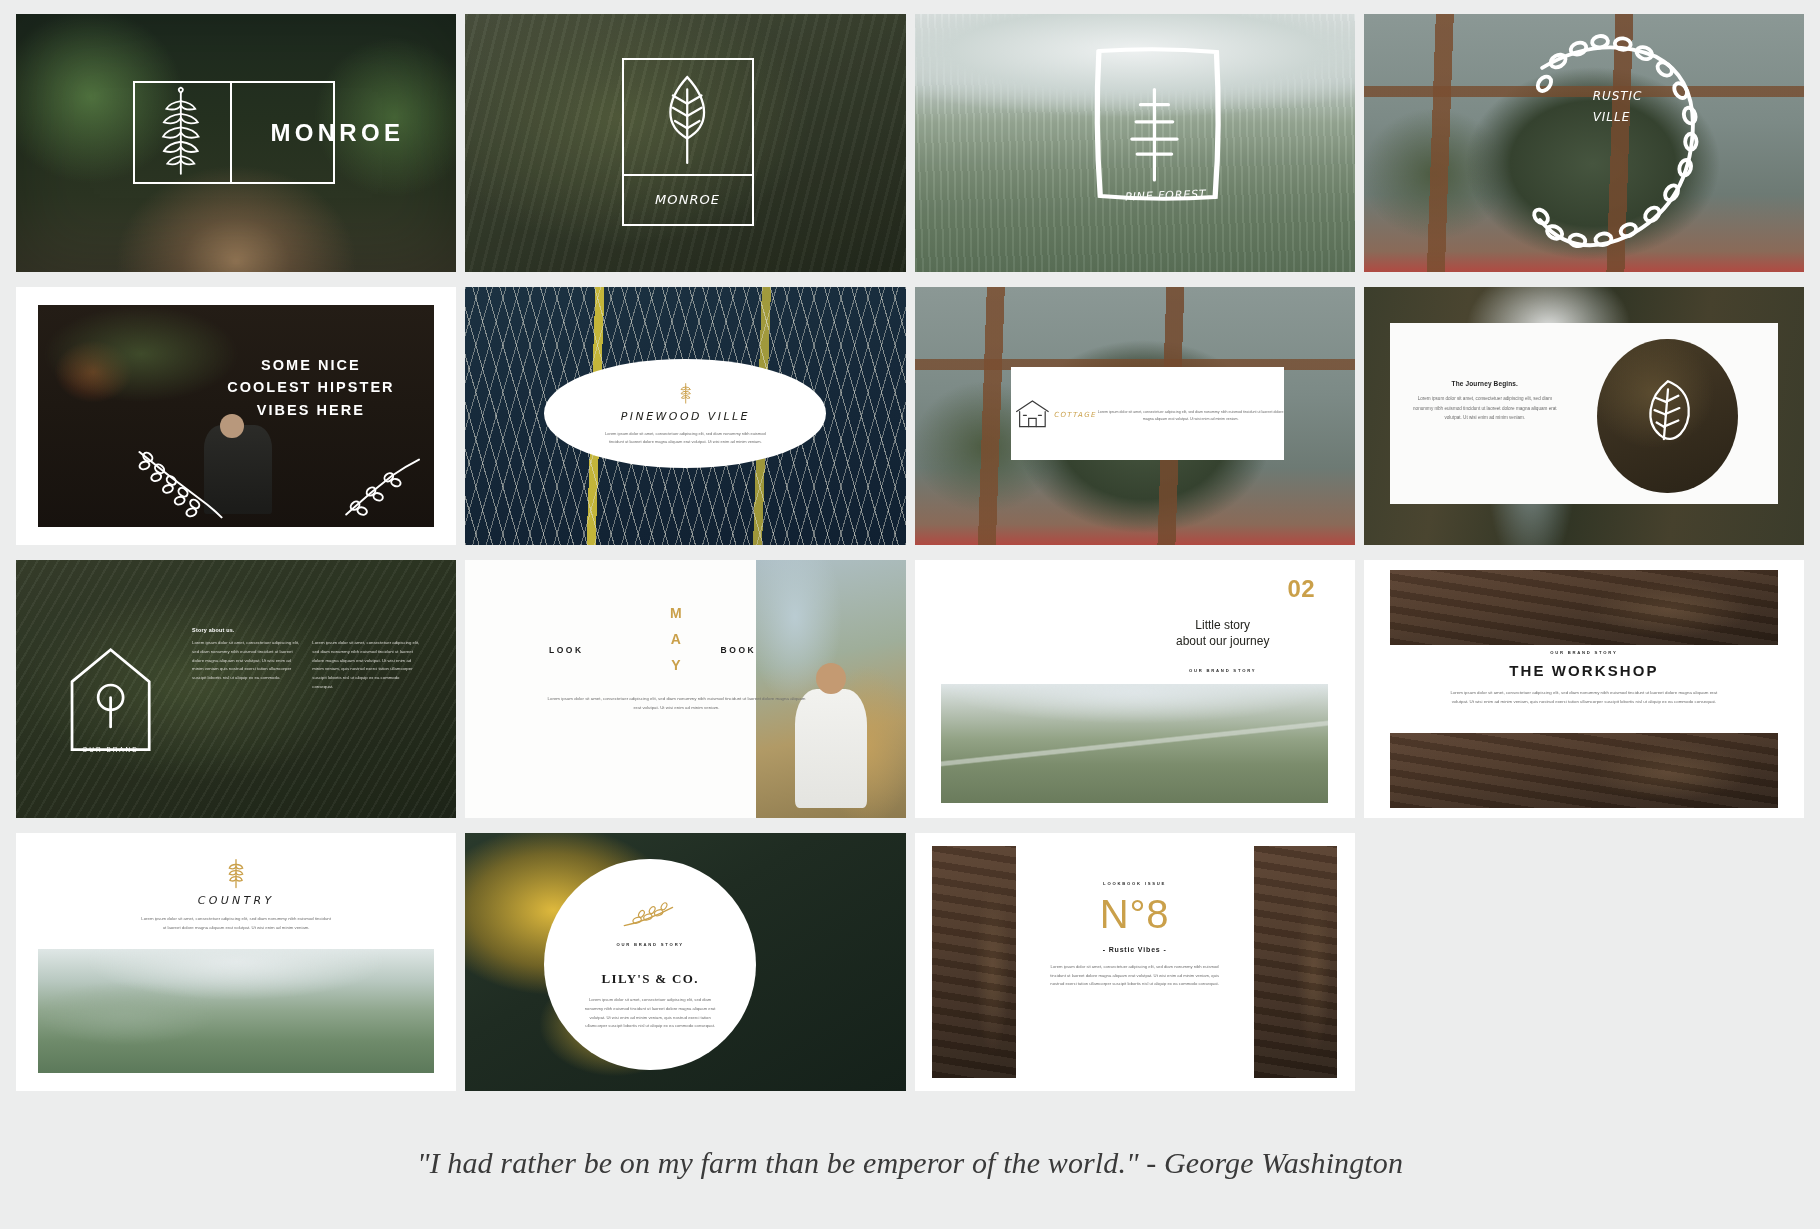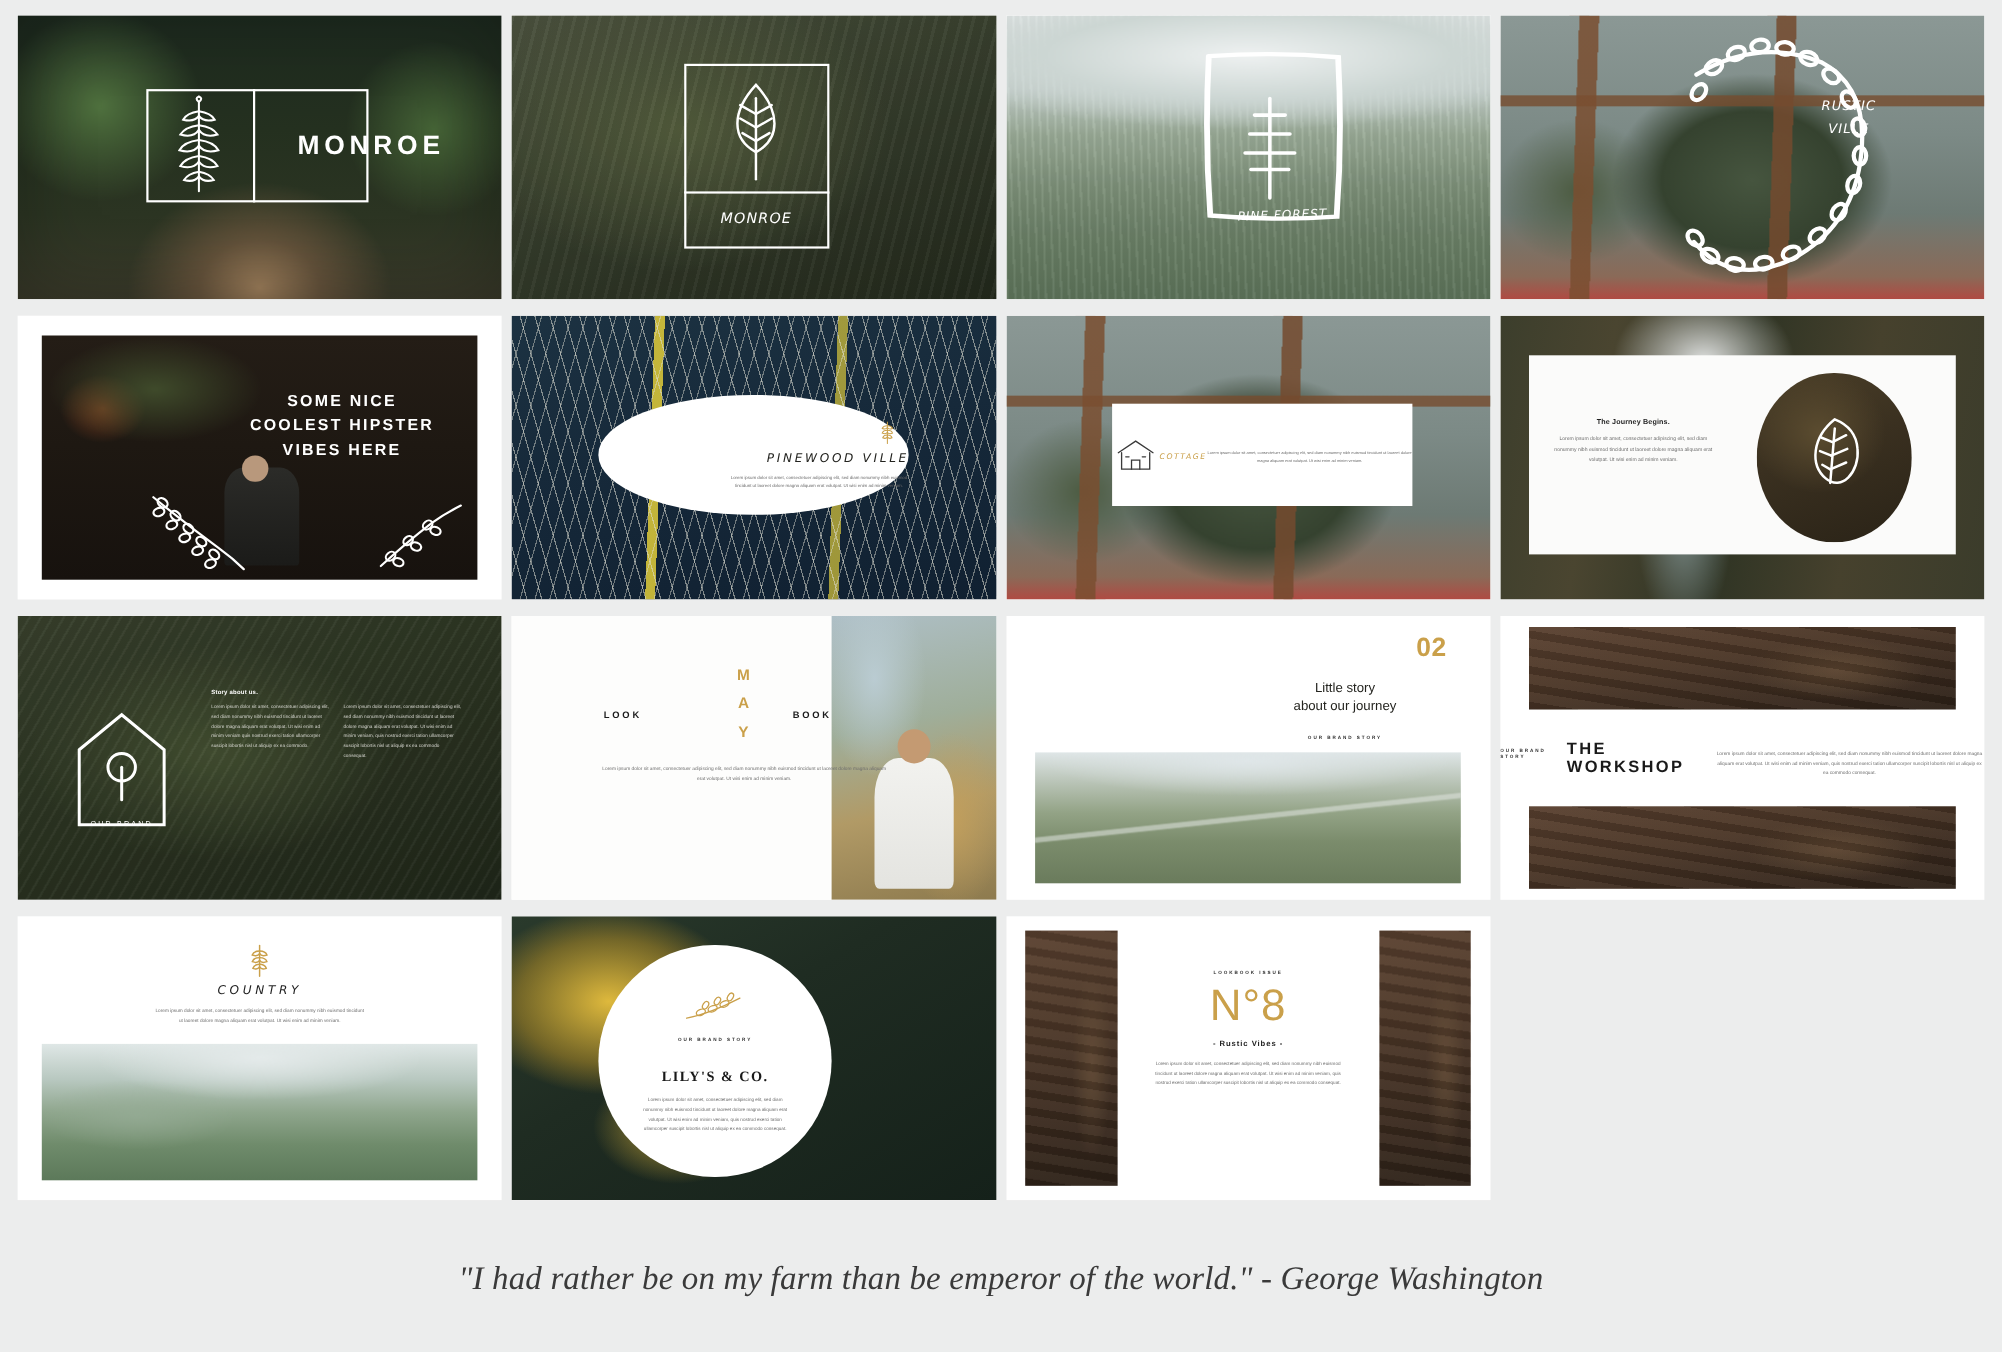--- a/index.html
+++ b/index.html
@@ -157,21 +157,21 @@
   .s2-box { left: 35.5%; top: 17%; width: 30%; height: 65%; }
   .s2-rule { position: absolute; left: 35.5%; top: 62%; width: 30%; height: 2px; background: #fff; }
   .s2-name {
     position: absolute; left: 35.5%; top: 62%; width: 30%; height: 20%;
     display: flex; align-items: center; justify-content: center;
     color: #fff; font-size: 13px;
   }
   .s3-name { position: absolute; left: 40%; top: 68%; width: 34%; text-align: center; color: #fff; font-size: 11px; transform: rotate(-2deg); }
 
   
-  .s4-name { position: absolute; right: 8%; top: 28%; width: 40%; text-align: center; color: #fff; font-size: 12px; line-height: 1.7; }
+  .s4-name { position: absolute; right: 8%; top: 28%; width: 40%; text-align: left; color: #fff; font-size: 12px; line-height: 1.7; }
 
   
   .circle-card {
     position: absolute; background: #fff; border-radius: 50%;
     display: flex; flex-direction: column; align-items: center; justify-content: center;
   }
   .s5-circle { left: 30%; top: 14%; width: 40%; height: 80%; }
   .s5-quote { font-size: 8.5px; line-height: 2.2; text-align: center; color: #2b2b2b; }
 
   
@@ -185,21 +185,21 @@
   .s6-person {
     position: absolute; left: 42%; bottom: 6%; width: 17%; height: 40%;
     background: linear-gradient(180deg,#2b2b28 0%, #1b1b19 100%);
     border-radius: 26% 26% 4% 4%;
   }
   .s6-head { position: absolute; left: 46%; bottom: 40%; width: 6%; height: 11%; background: #b8987c; border-radius: 50%; }
 
   
   .oval-card {
     position: absolute; background: #fff; border-radius: 50%;
-    display: flex; flex-direction: column; align-items: flex-end; justify-content: center;
+    display: flex; flex-direction: column; align-items: center; justify-content: center;
     text-align: center;
   }
   .s7-oval { left: 18%; top: 28%; width: 64%; height: 42%; }
   .s7-title { font-size: 11px; letter-spacing: .22em; color: #23231f; }
 
   
   .paper-card {
     position: absolute; background: #fff;
     display: flex; flex-direction: row; align-items: center; justify-content: center;
     text-align: center;
@@ -247,21 +247,21 @@
 
   
   .s12-num { position: absolute; right: 9%; top: 6%; color: #caa04a; font-size: 24px; font-family: "Liberation Sans Narrow","Liberation Sans",sans-serif; font-weight: 700; letter-spacing: .02em; }
   .s12-h { position: absolute; right: 7%; top: 22%; width: 46%; text-align: center; font-size: 12px; color: #24241f; line-height: 1.35; font-weight: 400; }
   .s12-k { position: absolute; right: 7%; top: 42%; width: 46%; text-align: center; }
   .s12-photo { position: absolute; left: 6%; right: 6%; bottom: 6%; height: 46%; }
 
   
   .s13-top { position: absolute; left: 6%; right: 6%; top: 4%; height: 29%; }
   .s13-bot { position: absolute; left: 6%; right: 6%; bottom: 4%; height: 29%; }
-  .s13-mid { position: absolute; left: 0; right: 0; top: 35%; height: 30%; display: flex; flex-direction: row; align-items: center; justify-content: flex-start; }
+  .s13-mid { position: absolute; left: 0; right: 0; top: 35%; height: 30%; display: flex; flex-direction: column; align-items: center; justify-content: flex-start; }
   .s13-title { font-size: 15px; letter-spacing: .14em; color: #1a1a1a; font-family: "Liberation Sans Narrow","Liberation Sans",sans-serif; font-weight: 700; }
   .s13-p { margin-top: 9px; width: 62%; text-align: center; font-size: 4.4px; line-height: 2.05; color: #6d6d6d; }
 
   
   .s14-top { position: absolute; left: 0; right: 0; top: 9%; text-align: center; }
   .s14-title { font-size: 11px; letter-spacing: .3em; color: #1f1f1f; }
   .s14-p { margin: 8px auto 0; width: 44%; font-size: 4.3px; line-height: 2.05; color: #6d6d6d; }
   .s14-photo { position: absolute; left: 5%; right: 5%; bottom: 7%; height: 48%; }
 
   

